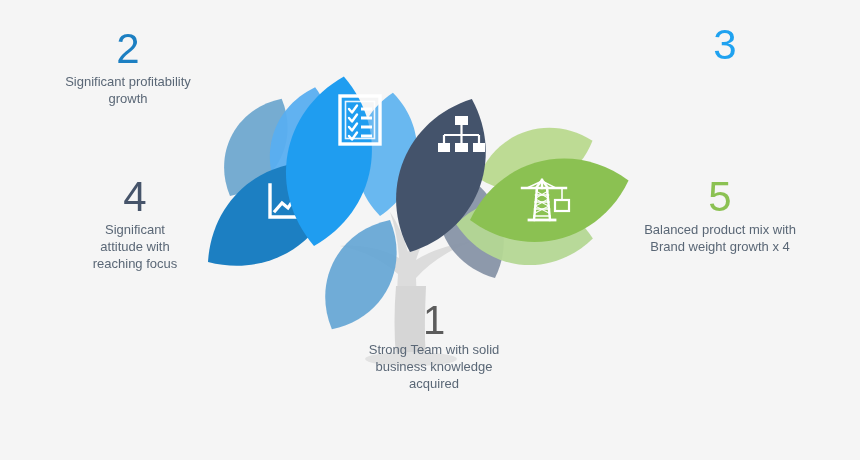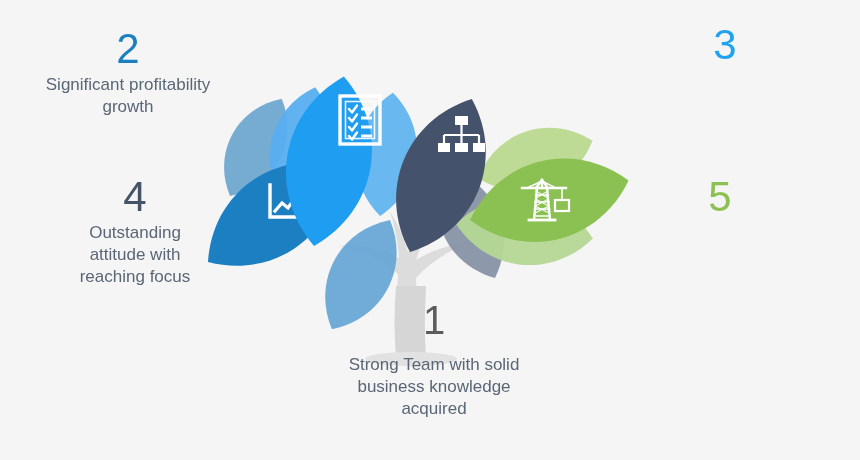--- a/index.html
+++ b/index.html
@@ -28,40 +28,40 @@
   }
   .callout .num {
     display: block;
     font-size: 42px;
     font-weight: 400;
     line-height: 1.0;
     letter-spacing: 0px;
   }
   .callout .body {
     display: block;
-    font-size: 17px;
+    font-size: 13px;
     color: #5a6776;
     margin-top: 4px;
     line-height: 1.3;
     white-space: pre-line;
   }
 
   #callout-2 { left: 2px;  top: 28px;  width: 252px; }
   #callout-3 { left: 596px; top: 24px;  width: 258px; }
   #callout-4 { left: 42px;  top: 176px; width: 186px; }
   #callout-5 { left: 586px; top: 176px; width: 268px; }
   #callout-1 { left: 300px; top: 300px; width: 268px; }
 
   #callout-2 .num { color: #1c7fc2; }
   #callout-3 .num { color: #1fa2f0; }
   #callout-4 .num { color: #46546a; }
   #callout-5 .num { color: #8bc152; }
   #callout-1 .num { color: #5c5c5c; position: relative; z-index: 6; }
 
-  #callout-1 .body { margin-top: 14px; }
+  #callout-1 .body { margin-top: 2px; }
   #callout-1 .num { font-size: 40px; }
 
   
   #tree-art {
     position: absolute;
     left: 190px;
     top: 28px;
     width: 460px;
     height: 340px;
   }
@@ -183,27 +183,29 @@
     <span class="body">Significant profitability
 growth</span>
   </div>
 
   <div class="callout" id="callout-3">
     <span class="num">3</span>
   </div>
 
   <div class="callout" id="callout-4">
     <span class="num">4</span>
-    <span class="body">Outstanding
+    <span class="body">Significant
 attitude with
 reaching focus</span>
   </div>
 
   <div class="callout" id="callout-5">
     <span class="num">5</span>
+    <span class="body">Balanced product mix with
+Brand weight growth x 4</span>
   </div>
 
   <div class="callout" id="callout-1">
     <span class="num">1</span>
     <span class="body">Strong Team with solid
 business knowledge
 acquired</span>
   </div>
 
 </div>

